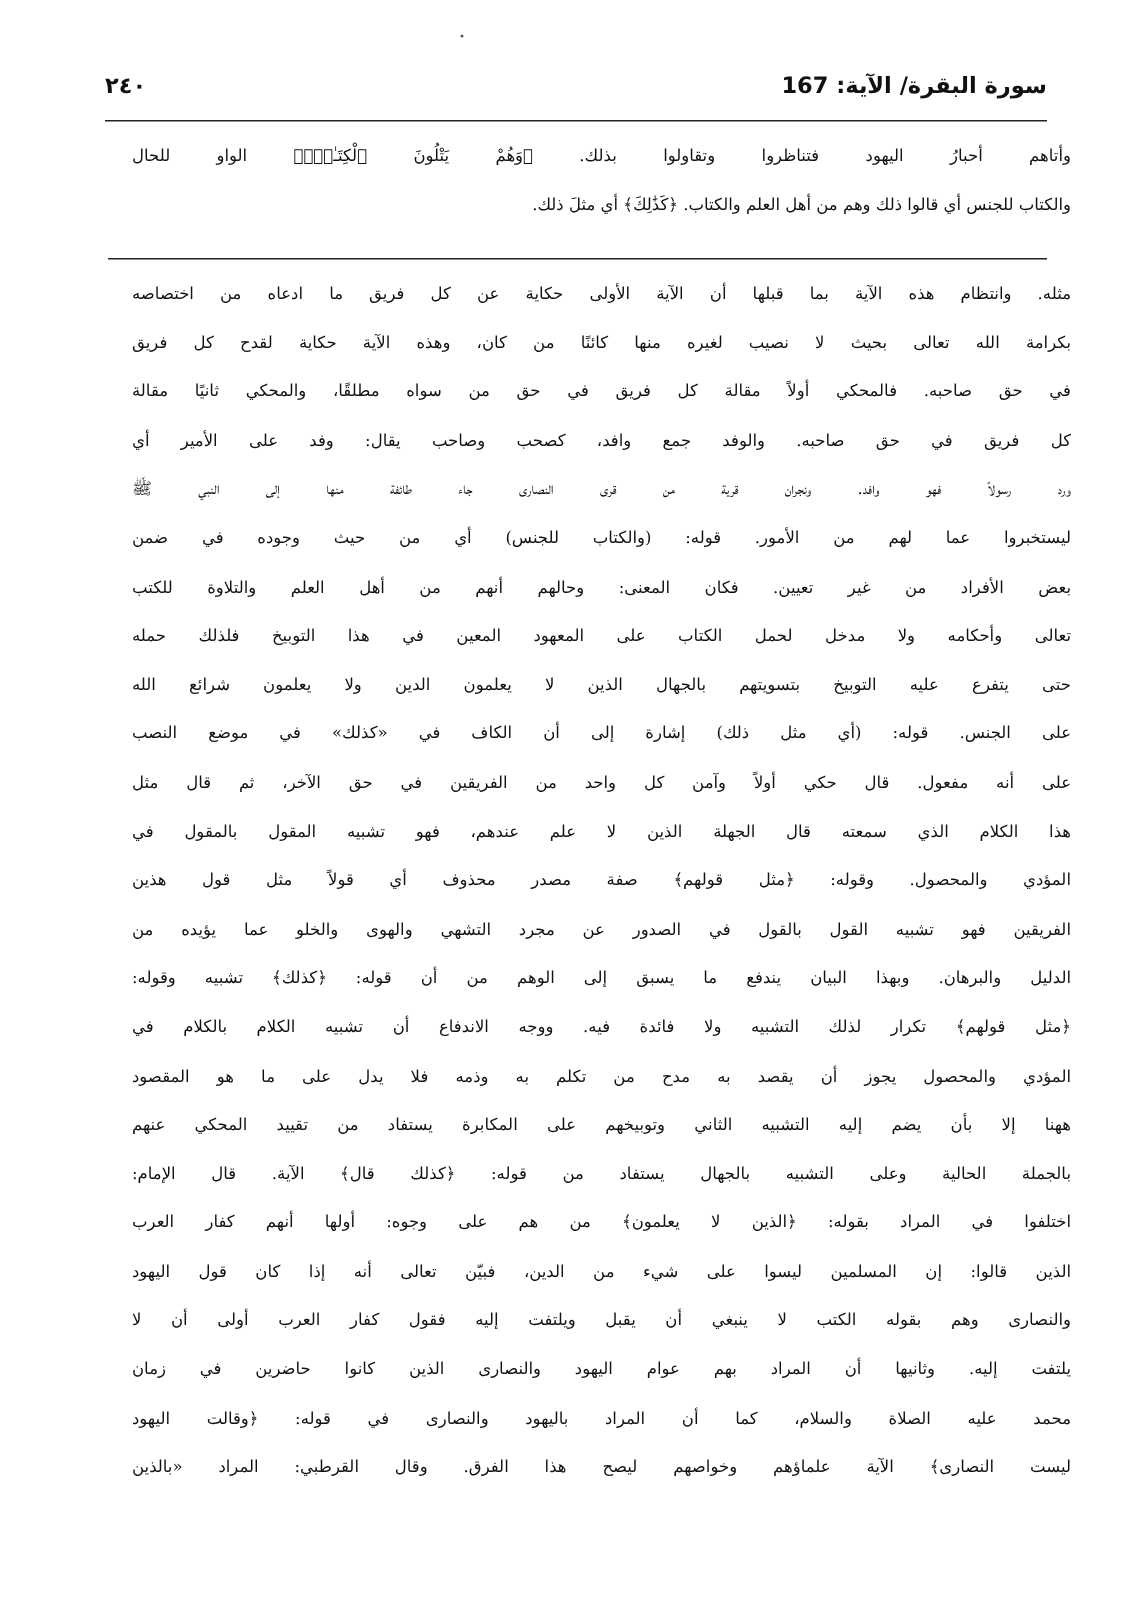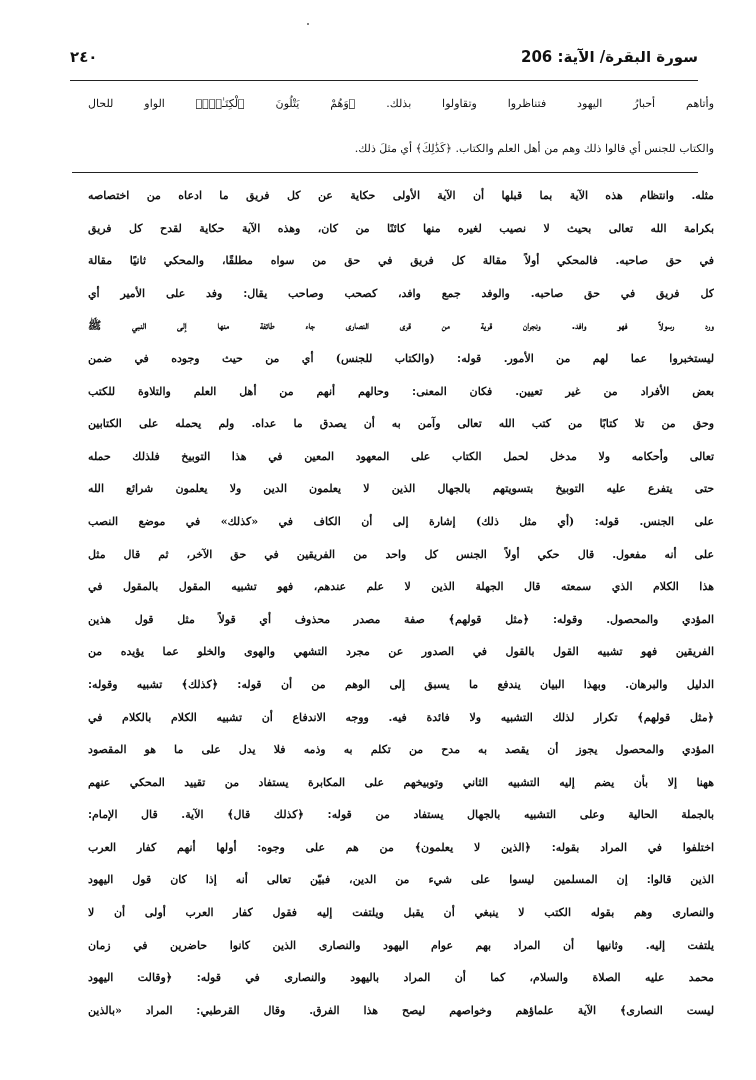--- a/index.html
+++ b/index.html
@@ -57,64 +57,62 @@
     .line {
       height: 32.6px;
       line-height: 32.6px;
       white-space: nowrap;
       text-align: justify;
       text-align-last: justify;
       overflow: hidden;
     }
     .line.last {
       text-align-last: right;
-      margin-top: 12px;
     }
     .main-text { top: 88px; }
     .sep-rule {
       position: absolute;
       left: 72px; top: 172px;
       width: 626px;
       height: 0;
       border-top: 1.4px solid #222;
     }
-    .notes { top: 180px; font-weight: bold; }
+    .notes { top: 180px; }
   </style>
 </head>
 <body>
 
 <div class="page">
   <div class="speck"></div>
 
   <div class="running-head">
-    <span>سورة البقرة/ الآية: 206</span>
+    <span>سورة البقرة/ الآية: 167</span>
     <span>٢٤٠</span>
   </div>
   <div class="head-rule"></div>
 
   <div class="body-text main-text">
     <div class="line">وأتاهم أحبارُ اليهود فتناظروا وتقاولوا بذلك. ﴿وَهُمْ يَتْلُونَ ٱلْكِتَـٰبَۗ﴾ الواو للحال</div>
     <div class="line last">والكتاب للجنس أي قالوا ذلك وهم من أهل العلم والكتاب. ﴿كَذَٰلِكَ﴾ أي مثلَ ذلك.</div>
   </div>
 
   <div class="sep-rule"></div>
 
   <div class="body-text notes">
     <div class="line">مثله. وانتظام هذه الآية بما قبلها أن الآية الأولى حكاية عن كل فريق ما ادعاه من اختصاصه</div>
     <div class="line">بكرامة الله تعالى بحيث لا نصيب لغيره منها كائنًا من كان، وهذه الآية حكاية لقدح كل فريق</div>
     <div class="line">في حق صاحبه. فالمحكي أولاً مقالة كل فريق في حق من سواه مطلقًا، والمحكي ثانيًا مقالة</div>
     <div class="line">كل فريق في حق صاحبه. والوفد جمع وافد، كصحب وصاحب يقال: وفد على الأمير أي</div>
     <div class="line">ورد رسولاً فهو وافد. ونجران قرية من قرى النصارى جاء طائفة منها إلى النبي ﷺ</div>
     <div class="line">ليستخبروا عما لهم من الأمور. قوله: (والكتاب للجنس) أي من حيث وجوده في ضمن</div>
     <div class="line">بعض الأفراد من غير تعيين. فكان المعنى: وحالهم أنهم من أهل العلم والتلاوة للكتب</div>
-    <div class="line">وحق من تلا كتابًا من كتب الله تعالى وآمن به أن يصدق ما عداه. ولم يحمله على الكتابين</div>
     <div class="line">تعالى وأحكامه ولا مدخل لحمل الكتاب على المعهود المعين في هذا التوبيخ فلذلك حمله</div>
     <div class="line">حتى يتفرع عليه التوبيخ بتسويتهم بالجهال الذين لا يعلمون الدين ولا يعلمون شرائع الله</div>
     <div class="line">على الجنس. قوله: (أي مثل ذلك) إشارة إلى أن الكاف في «كذلك» في موضع النصب</div>
-    <div class="line">على أنه مفعول. قال حكي أولاً الجنس كل واحد من الفريقين في حق الآخر، ثم قال مثل</div>
+    <div class="line">على أنه مفعول. قال حكي أولاً وآمن كل واحد من الفريقين في حق الآخر، ثم قال مثل</div>
     <div class="line">هذا الكلام الذي سمعته قال الجهلة الذين لا علم عندهم، فهو تشبيه المقول بالمقول في</div>
     <div class="line">المؤدي والمحصول. وقوله: ﴿مثل قولهم﴾ صفة مصدر محذوف أي قولاً مثل قول هذين</div>
     <div class="line">الفريقين فهو تشبيه القول بالقول في الصدور عن مجرد التشهي والهوى والخلو عما يؤيده من</div>
     <div class="line">الدليل والبرهان. وبهذا البيان يندفع ما يسبق إلى الوهم من أن قوله: ﴿كذلك﴾ تشبيه وقوله:</div>
     <div class="line">﴿مثل قولهم﴾ تكرار لذلك التشبيه ولا فائدة فيه. ووجه الاندفاع أن تشبيه الكلام بالكلام في</div>
     <div class="line">المؤدي والمحصول يجوز أن يقصد به مدح من تكلم به وذمه فلا يدل على ما هو المقصود</div>
     <div class="line">ههنا إلا بأن يضم إليه التشبيه الثاني وتوبيخهم على المكابرة يستفاد من تقييد المحكي عنهم</div>
     <div class="line">بالجملة الحالية وعلى التشبيه بالجهال يستفاد من قوله: ﴿كذلك قال﴾ الآية. قال الإمام:</div>
     <div class="line">اختلفوا في المراد بقوله: ﴿الذين لا يعلمون﴾ من هم على وجوه: أولها أنهم كفار العرب</div>
     <div class="line">الذين قالوا: إن المسلمين ليسوا على شيء من الدين، فبيّن تعالى أنه إذا كان قول اليهود</div>

